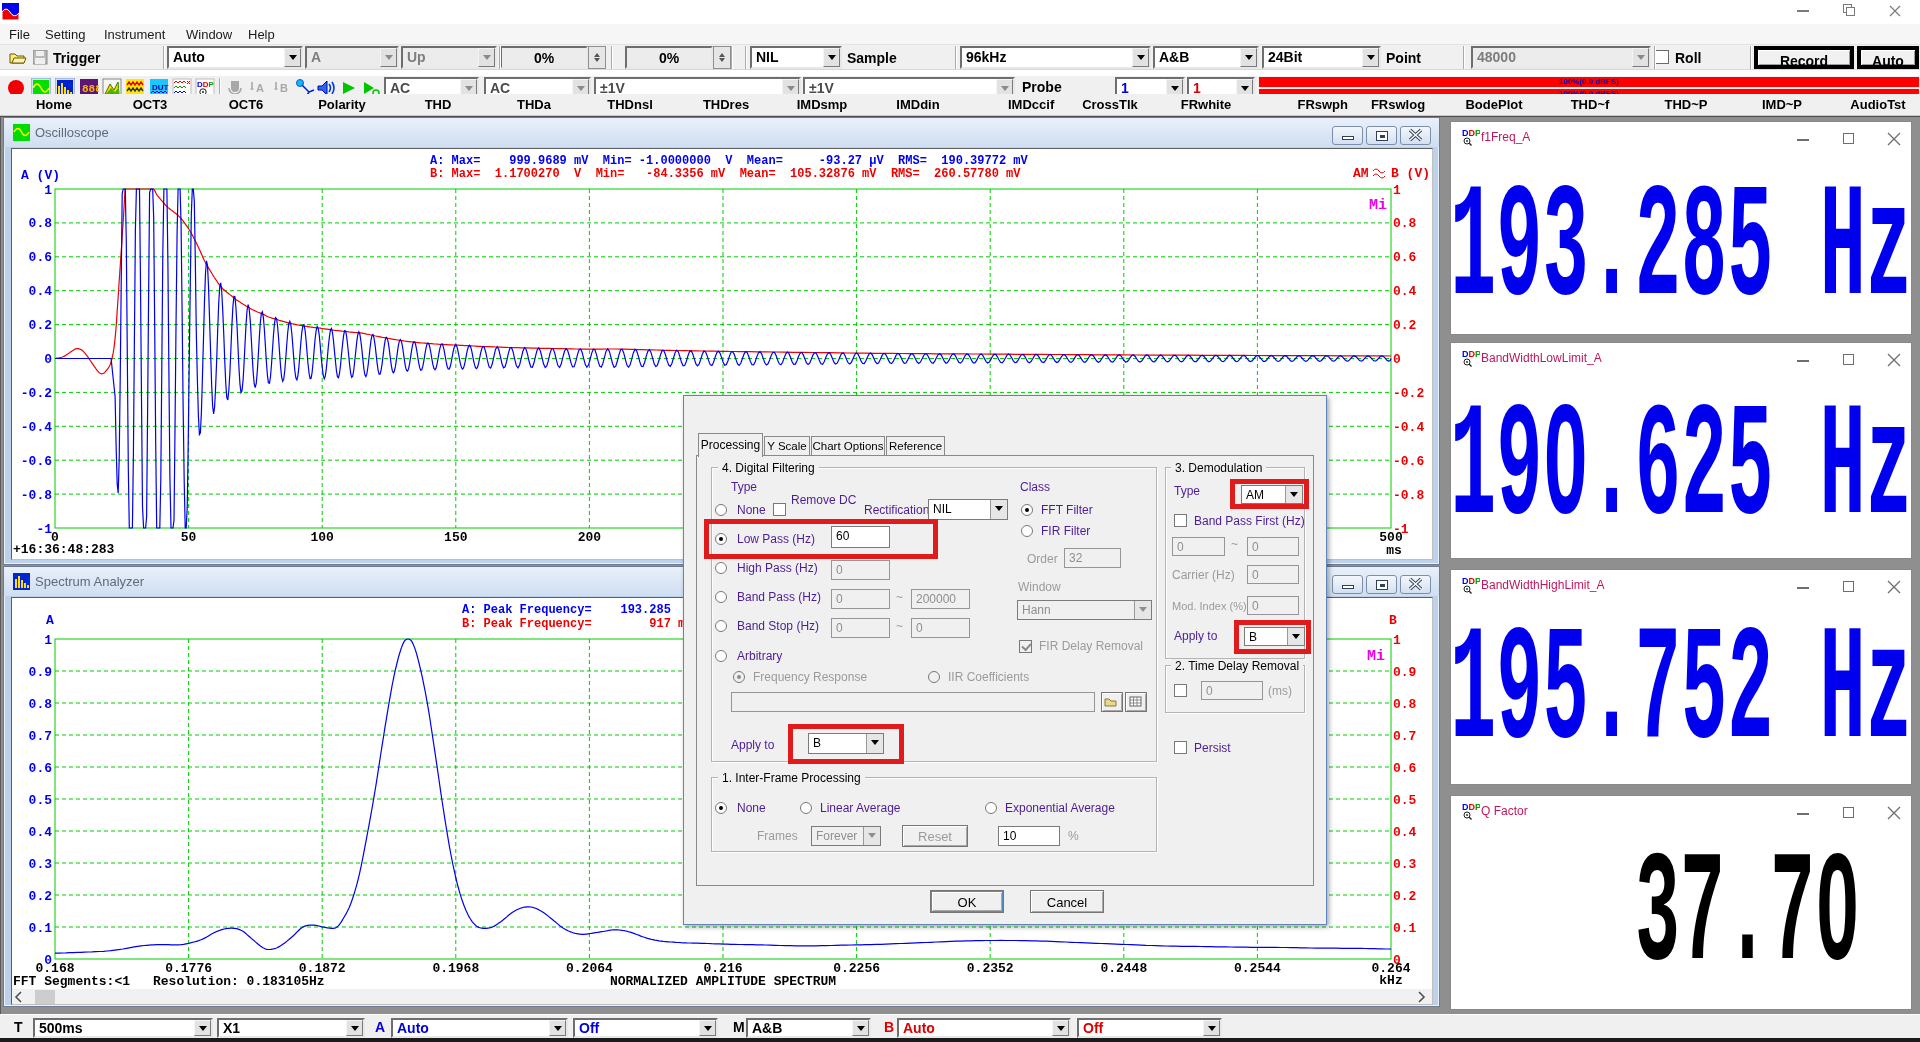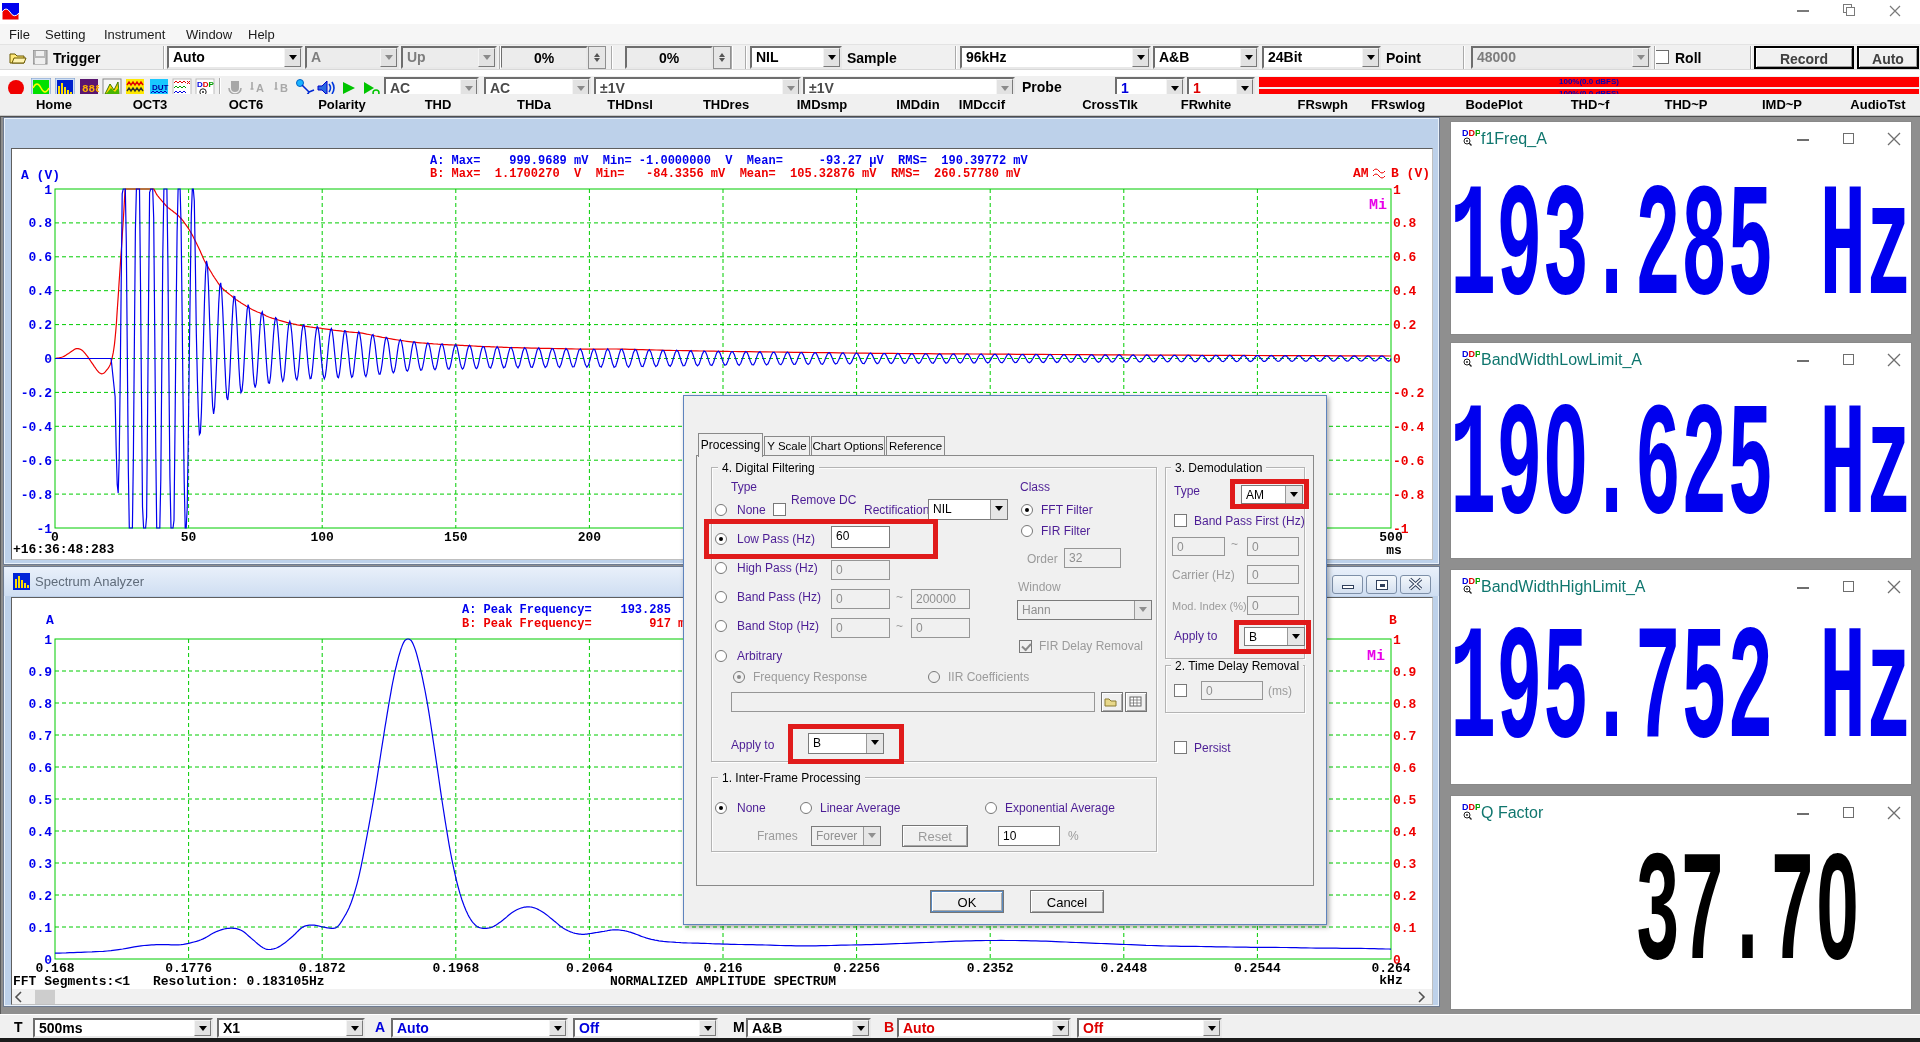--- a/index.html
+++ b/index.html
@@ -16,32 +16,32 @@
 .cb .tx{position:absolute;left:4px;top:1px;white-space:pre}
 .cb .ar{position:absolute;right:0;top:0;bottom:0;width:17px;background:#e2e2e2;border:1px solid;border-color:#f4f4f4 #7a7a7a #7a7a7a #f4f4f4}
 .cb .ar:after{content:"";position:absolute;left:4px;top:6px;border:4px solid transparent;border-top:5px solid #000}
 .cb.dis{background:#ececec;color:#7d7d7d}
 .cb.dis .ar:after{border-top-color:#8a8a8a}
 .cb.grayar .ar:after{border-top-color:#8a8a8a}
 .spinf{position:absolute;background:#ececec;border:2px solid;border-color:#6e6e6e #e8e8e8 #e8e8e8 #6e6e6e;font-weight:bold;font-size:14px;text-align:center;color:#000}
 .spinb{position:absolute;width:18px;background:#e6e6e6;border:1px solid #909090}
 .spinb:before{content:"";position:absolute;left:5px;top:3px;border:3px solid transparent;border-bottom:4px solid #555}
 .spinb:after{content:"";position:absolute;left:5px;bottom:3px;border:3px solid transparent;border-top:4px solid #555}
-.pbtn{position:absolute;background:#f1f1f1;border:2px solid #000000;box-shadow:inset 1px 1px 0 #fff,inset -1px -1px 0 #9d9d9d;font-weight:bold;font-size:14px;text-align:center;color:#404040}
+.pbtn{position:absolute;background:#f1f1f1;border:4px solid #000000;box-shadow:inset 1px 1px 0 #fff,inset -1px -1px 0 #9d9d9d;font-weight:bold;font-size:14px;text-align:center;color:#000000}
 .vsep{position:absolute;width:2px;background:#cfcfcf;border-left:1px solid #aaa;border-right:1px solid #fff}
 
 #mdi{left:0;top:116px;width:1920px;height:898px;background:#8f8f8f;border-top:1px solid #4f4f4f;border-left:1px solid #5a5a5a}
 .win{position:absolute;background:#bdd1ea;border:1px solid #6e7b91;box-shadow:inset 0 0 0 1px #e9f1fa}
 .wtitle{position:absolute;left:0;top:0;right:0;height:29px;background:linear-gradient(#e9f0fa,#cfdef2);color:#5f6b7a;font-size:13px}
 .wtitle .tt{position:absolute;left:31px;top:7px}
 .wcontent{position:absolute;background:#fff;border:1px solid #5f5f5f;border-right-color:#bfbfbf;border-bottom-color:#bfbfbf}
 .capbtn{position:absolute;width:31px;height:19px;top:9px;border:1px solid #7d8fa8;border-radius:3px;background:linear-gradient(#f3f7fb,#d4e0f0)}
 .mono{font-family:"Liberation Mono",monospace;font-weight:bold}
 .ddp{position:absolute;background:#fff;border:1px solid #898989}
-.ddp .dtt{position:absolute;left:30px;top:8px;font-size:16px;color:#0f766e}
+.ddp .dtt{position:absolute;left:30px;top:8px;font-size:12px;color:#be185d}
 
 #dlg{left:683px;top:395px;width:644px;height:530px;background:#f0f0f0;border:1px solid #5e83bd;box-shadow:2px 2px 5px rgba(0,0,0,.35)}
 #dlgtitle{position:absolute;left:0;top:0;right:0;height:26px;background:#fff;font-size:12.5px;color:#000}
 .tab{position:absolute;background:#f0f0f0;border:1px solid #898989;border-bottom:none;font-size:12px;text-align:center}
 .gbox{position:absolute;border:1px solid #b4b4b4;box-shadow:1px 1px 0 #fdfdfd inset, 1px 1px 0 #fdfdfd}
 .glab{position:absolute;background:#f0f0f0;font-size:12px;padding:0 4px;white-space:nowrap}
 .dl{position:absolute;font-size:12px;color:#4c1d95;white-space:nowrap}
 .dl.gray{color:#9b9b9b}
 .radio{position:absolute;width:12px;height:12px;border-radius:50%;background:#fff;border:1px solid #787878}
 .radio.sel:after{content:"";position:absolute;left:3px;top:3px;width:4px;height:4px;border-radius:50%;background:#000}
@@ -259,33 +259,51 @@
 <div class="abs" style="left:8px;top:3px;width:92px;text-align:center">Home</div>
 <div class="abs" style="left:104px;top:3px;width:92px;text-align:center">OCT3</div>
 <div class="abs" style="left:200px;top:3px;width:92px;text-align:center">OCT6</div>
 <div class="abs" style="left:296px;top:3px;width:92px;text-align:center">Polarity</div>
 <div class="abs" style="left:392px;top:3px;width:92px;text-align:center">THD</div>
 <div class="abs" style="left:488px;top:3px;width:92px;text-align:center">THDa</div>
 <div class="abs" style="left:584px;top:3px;width:92px;text-align:center">THDnsl</div>
 <div class="abs" style="left:680px;top:3px;width:92px;text-align:center">THDres</div>
 <div class="abs" style="left:776px;top:3px;width:92px;text-align:center">IMDsmp</div>
 <div class="abs" style="left:872px;top:3px;width:92px;text-align:center">IMDdin</div>
-<div class="abs" style="left:913px;top:3px;width:92px;text-align:right">IMDccif</div>
+<div class="abs" style="left:1008px;top:3px;width:92px;text-align:left">IMDccif</div>
 <div class="abs" style="left:1064px;top:3px;width:92px;text-align:center">CrossTlk</div>
 <div class="abs" style="left:1160px;top:3px;width:92px;text-align:center">FRwhite</div>
 <div class="abs" style="left:1256px;top:3px;width:92px;text-align:right">FRswph</div>
 <div class="abs" style="left:1352px;top:3px;width:92px;text-align:center">FRswlog</div>
 <div class="abs" style="left:1448px;top:3px;width:92px;text-align:center">BodePlot</div>
 <div class="abs" style="left:1544px;top:3px;width:92px;text-align:center">THD~f</div>
 <div class="abs" style="left:1640px;top:3px;width:92px;text-align:center">THD~P</div>
 <div class="abs" style="left:1736px;top:3px;width:92px;text-align:center">IMD~P</div>
 <div class="abs" style="left:1832px;top:3px;width:92px;text-align:center">AudioTst</div>
 </div>
 <div class="abs" id="mdi"></div>
 <div class="win" style="left:3px;top:117px;width:1437px;height:448px">
+<div class="wtitle">
+        <svg class="abs" style="left:9px;top:6px" width="17" height="17">
+          <rect width="17" height="17" fill="#00dc00"></rect>
+          <path d="M1 8 Q5 1 8.5 8 Q12 15 16 8" stroke="#ffff00" fill="none" stroke-width="1.5"></path>
+        </svg>
+        <div class="tt">Oscilloscope</div>
+        <div class="capbtn" style="left:1328px;top:8px">
+          <div class="abs" style="left:9px;top:9px;width:12px;height:4px;background:#fff;border:1px solid #30405c"></div>
+        </div>
+        <div class="capbtn" style="left:1362px;top:8px">
+          <div class="abs" style="left:9px;top:4px;width:12px;height:10px;background:#fff;border:1px solid #30405c"></div>
+          <div class="abs" style="left:13px;top:8px;width:5px;height:3px;background:#30405c"></div>
+        </div>
+        <svg class="capbtn" style="left:1396px;top:8px" width="29" height="17">
+          <path d="M9 3 L20 13 M20 3 L9 13" stroke="#2e3e5a" stroke-width="3.4"></path>
+          <path d="M9 3 L20 13 M20 3 L9 13" stroke="#f8fafc" stroke-width="1.6"></path>
+        </svg>
+      </div>
 <div class="wcontent" style="left:7px;top:30px;width:1422px;height:412px">
 <svg class="abs" style="left:0;top:0" width="1420" height="410" viewBox="11 148 1420 410">
 <text class="mono" x="429" y="163" font-size="12" fill="#0000ee" xml:space="preserve">A: Max=    999.9689 mV  Min= -1.0000000  V  Mean=     -93.27 μV  RMS=  190.39772 mV</text>
 <text class="mono" x="429" y="175.5" font-size="12" fill="#ee0000" xml:space="preserve">B: Max=  1.1700270  V  Min=   -84.3356 mV  Mean=  105.32876 mV  RMS=  260.57780 mV</text>
 <text class="mono" x="20" y="178" font-size="13" fill="#0000ee">A (V)</text>
 <text class="mono" x="1352" y="176" font-size="13" fill="#ee0000">AM</text>
           <path d="M1372 170 q3 -4 6 0 q3 4 6 0 M1372 175 q3 -4 6 0 q3 4 6 0" stroke="#ee0000" fill="none"></path>
           <text class="mono" x="1390" y="176" font-size="13" fill="#ee0000">B (V)</text>
 <text class="mono" x="1368" y="208" font-size="15" fill="#e800e8">Mi</text>
 <g stroke="#00cc00" stroke-dasharray="4 3">

